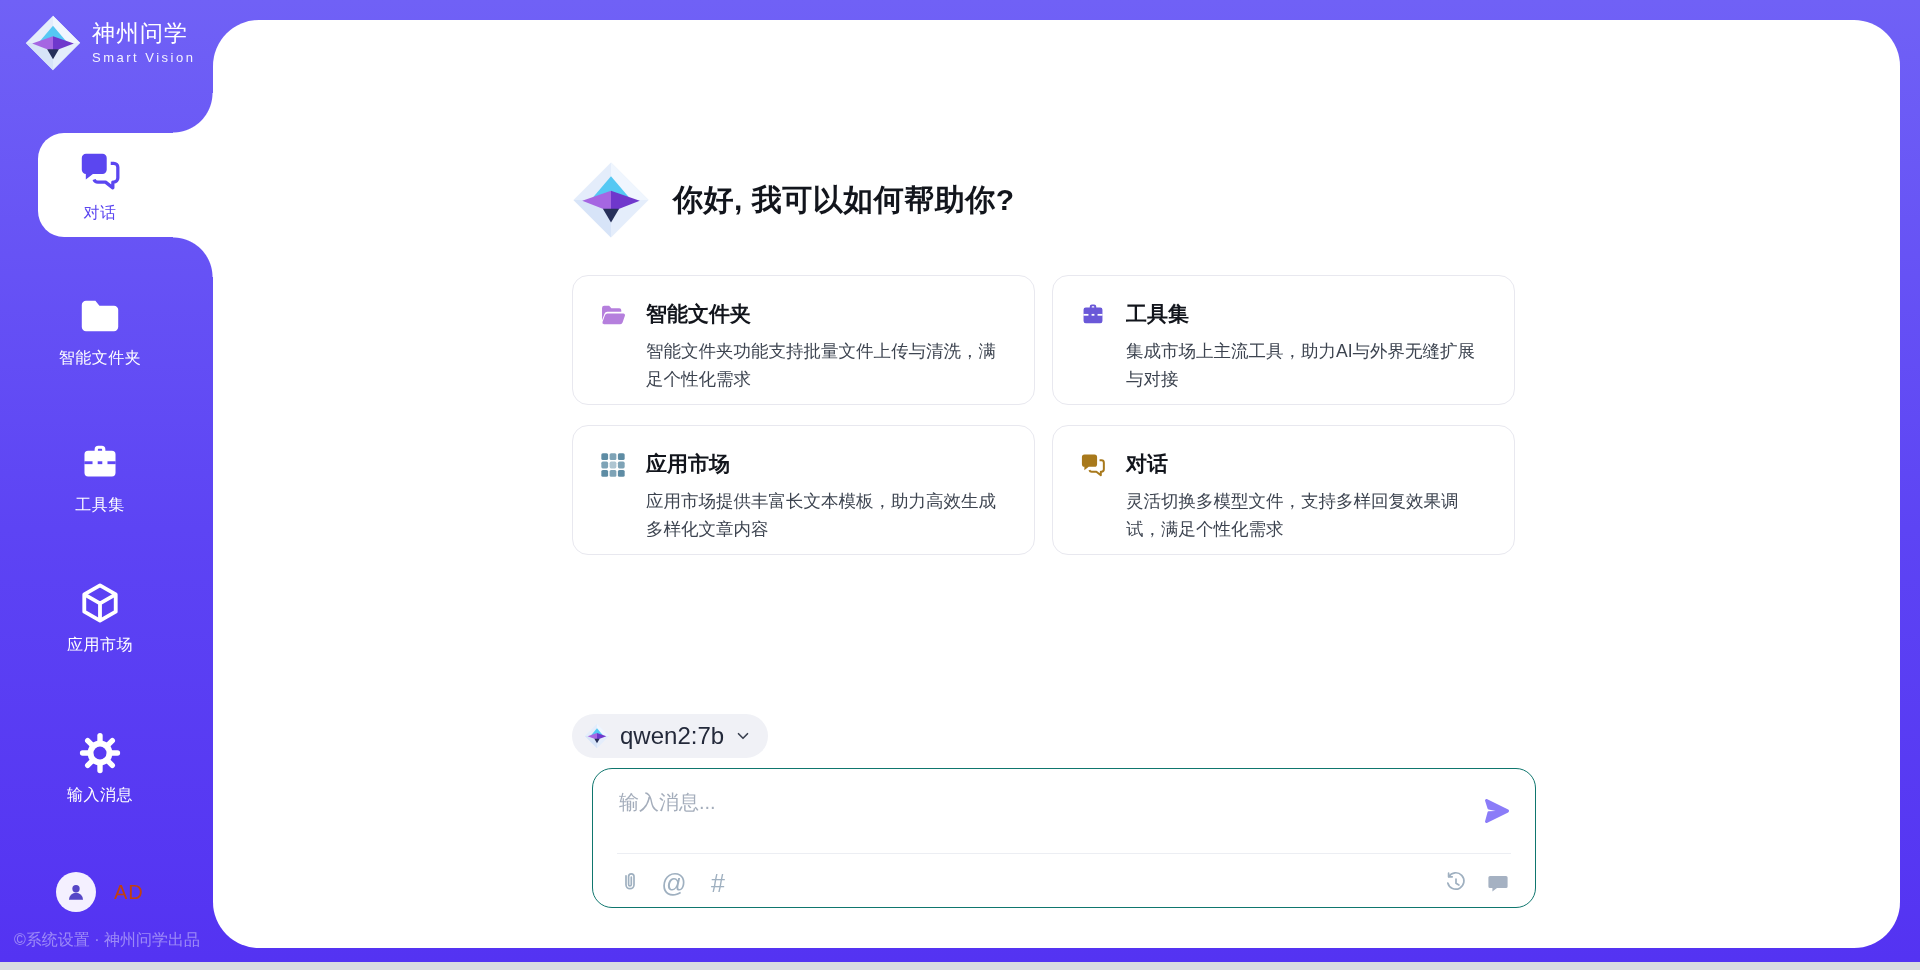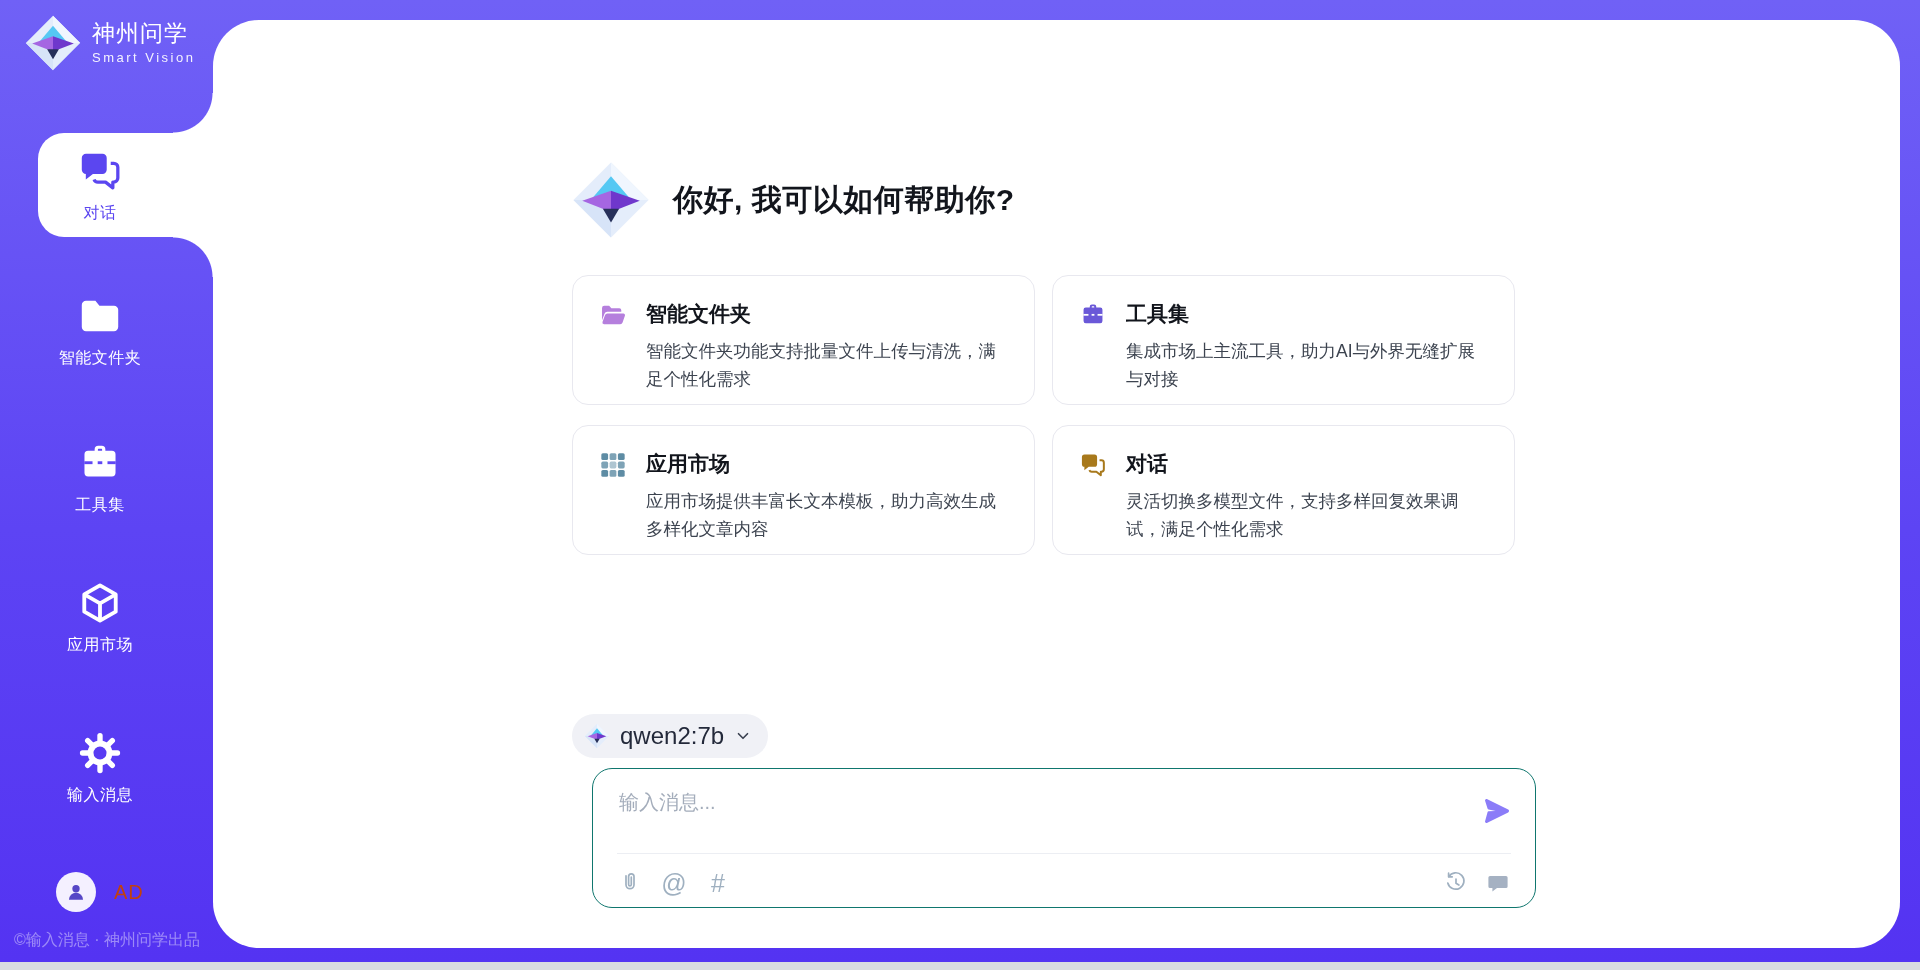--- a/index.html
+++ b/index.html
@@ -179,21 +179,21 @@
 
   <div class="user-row">
     <div class="avatar">
       <svg width="26" height="26" viewBox="0 0 24 24">
           <use href="#persong"></use>
         </svg>
     </div>
     <span class="user-name">AD</span>
   </div>
 
-  <div class="side-footer">©输入消息 · 神州问学出品</div>
+  <div class="side-footer">©系统设置 · 神州问学出品</div>
 </div>
 
 <div class="panel">
 
   <div class="greeting">
     <svg width="80" height="80" viewBox="0 0 64 64">
         <use href="#dia"></use>
       </svg>
     <div class="greeting-title">你好, 我可以如何帮助你?</div>
   </div>

